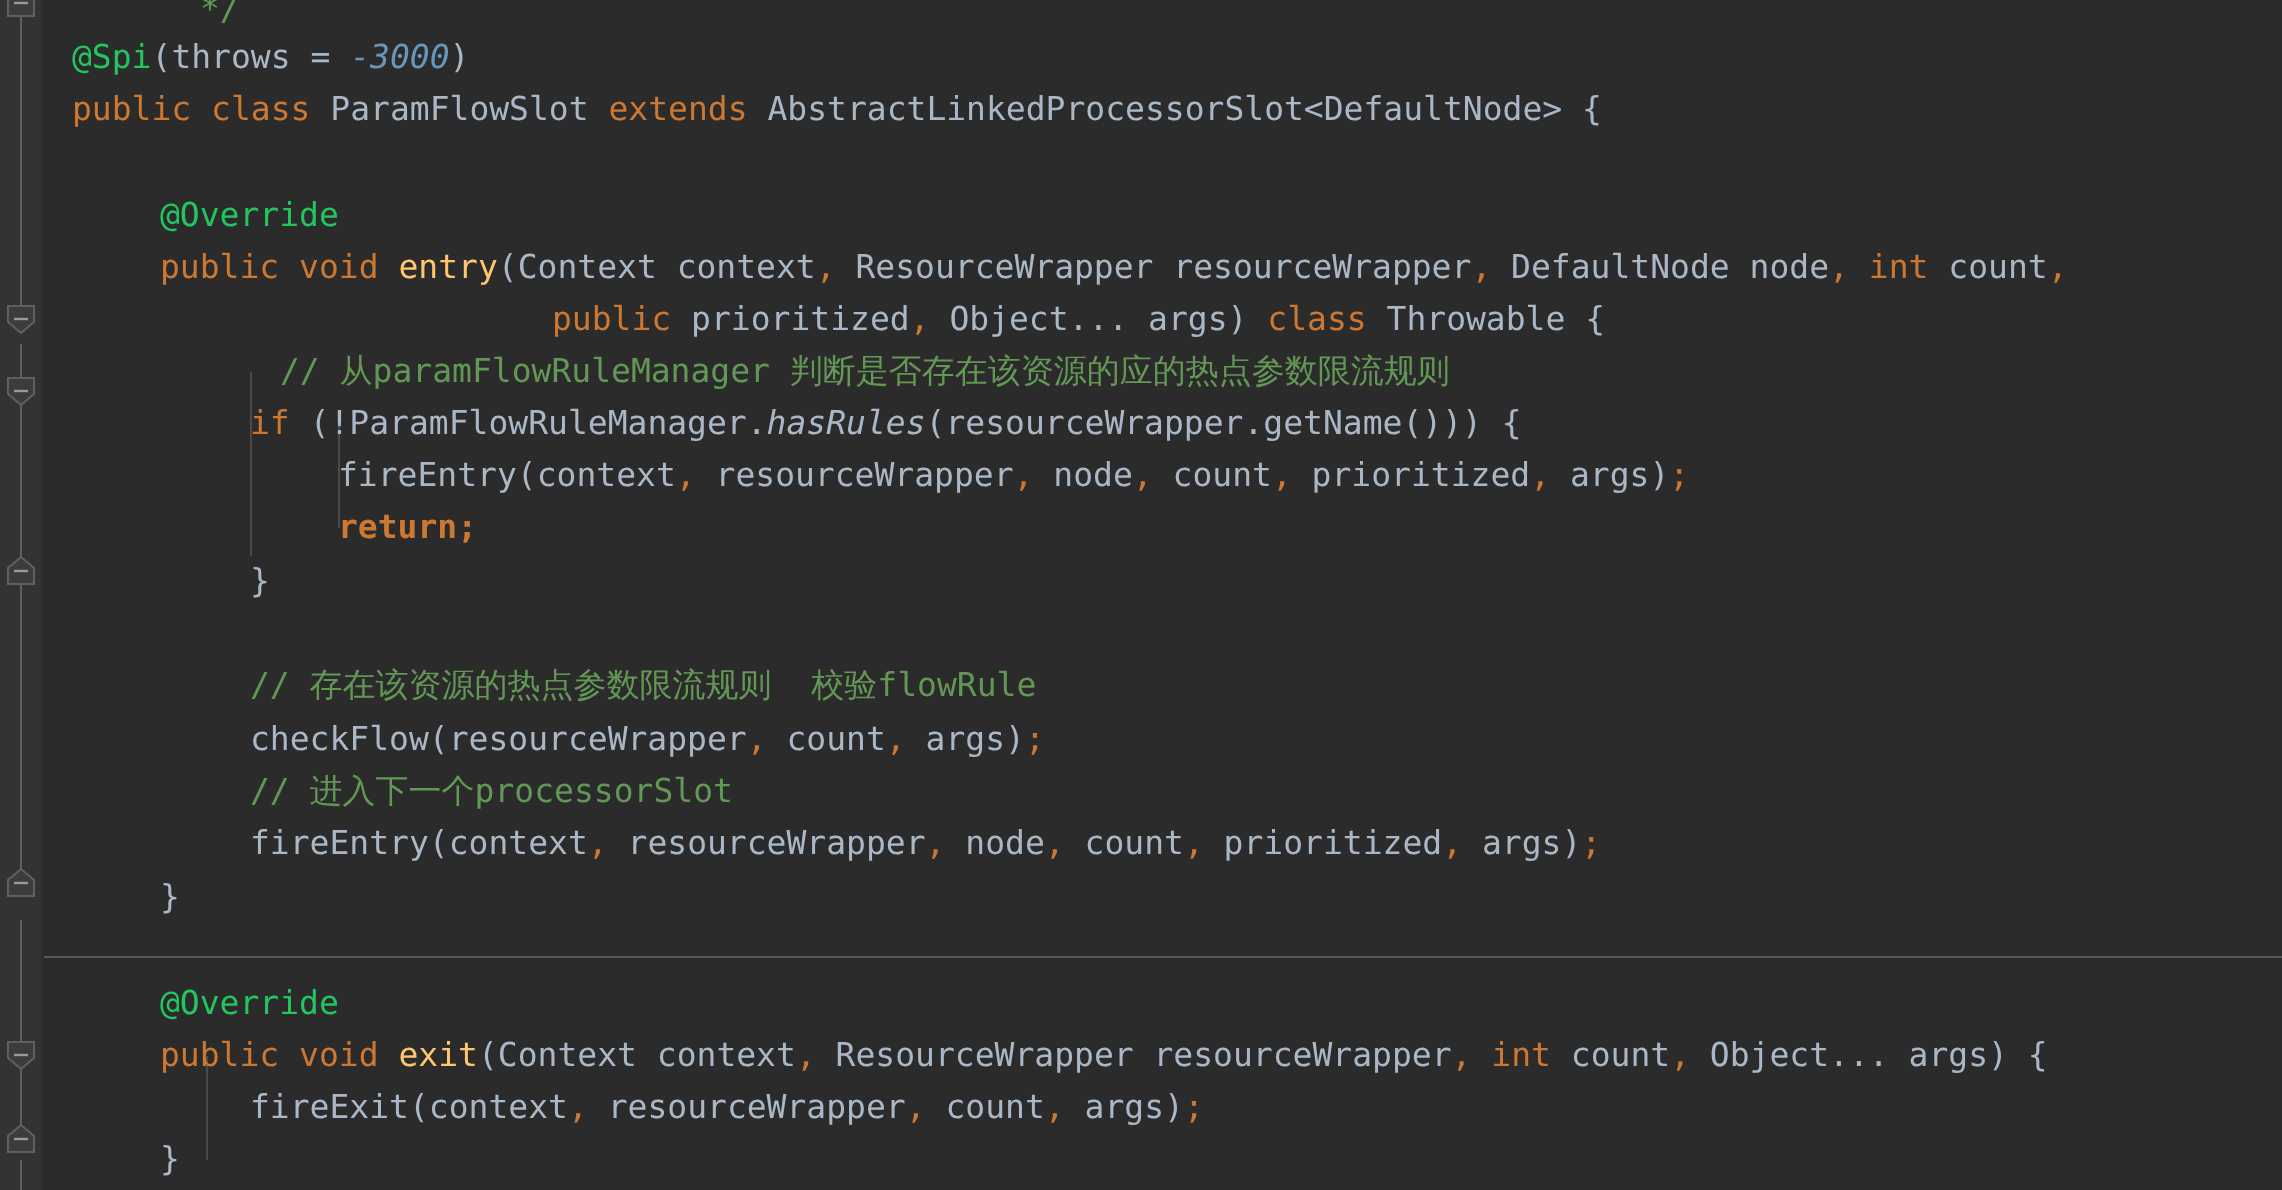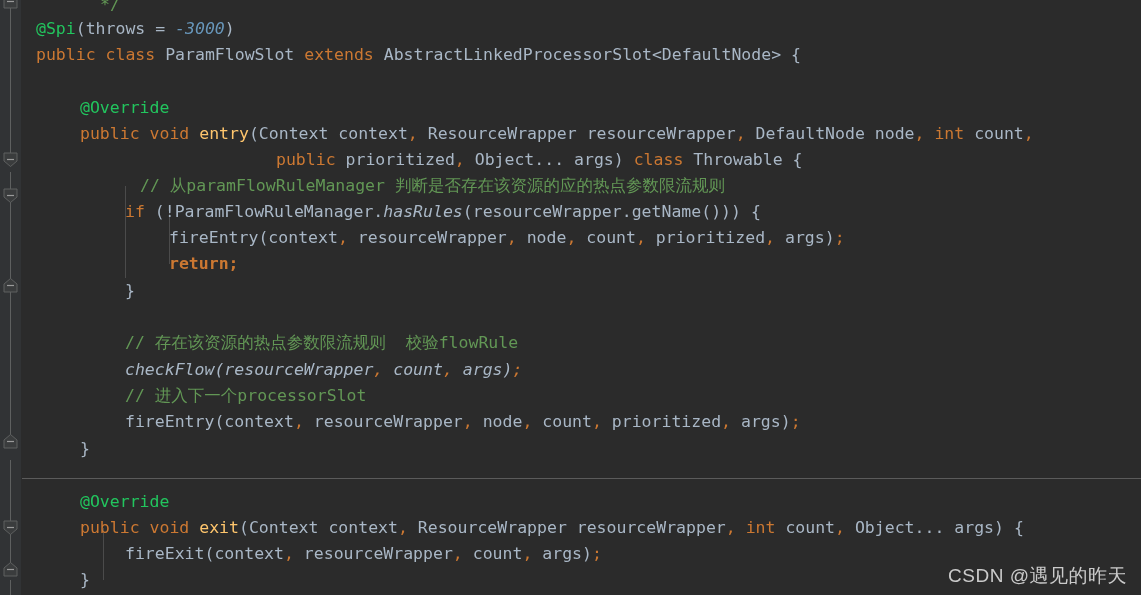--- a/index.html
+++ b/index.html
@@ -190,27 +190,26 @@
         <div class="code-line" style="top: 95px; left: 58px;"><span class="t-anno">@Override</span></div>
         <div class="code-line" style="top: 121px; left: 58px;"><span class="t-kw">public</span><span class="t-ident"> </span><span class="t-kw">void</span><span class="t-ident"> </span><span class="t-method">entry</span><span class="t-paren">(</span><span class="t-ident">Context context</span><span class="t-semi">,</span><span class="t-ident"> ResourceWrapper resourceWrapper</span><span class="t-semi">,</span><span class="t-ident"> DefaultNode node</span><span class="t-semi">,</span><span class="t-ident"> </span><span class="t-kw">int</span><span class="t-ident"> count</span><span class="t-semi">,</span></div>
         <div class="code-line" style="top: 147px; left: 254px;"><span class="t-kw">public</span><span class="t-ident"> prioritized</span><span class="t-semi">,</span><span class="t-ident"> Object... args</span><span class="t-paren">)</span><span class="t-ident"> </span><span class="t-kw">class</span><span class="t-ident"> Throwable </span><span class="t-brace">{</span></div>
         <div class="code-line" style="top: 173px; left: 118px;"><span class="t-comment">// 从paramFlowRuleManager 判断是否存在该资源的应的热点参数限流规则</span></div>
         <div class="code-line" style="top: 199px; left: 103px;"><span class="t-kw">if</span><span class="t-ident"> </span><span class="t-paren">(</span><span class="t-ident">!ParamFlowRuleManager.</span><span class="t-static">hasRules</span><span class="t-paren">(</span><span class="t-ident">resourceWrapper.getName</span><span class="t-paren">()))</span><span class="t-ident"> </span><span class="t-brace">{</span></div>
         <div class="code-line" style="top: 225px; left: 147px;"><span class="t-ident">fireEntry</span><span class="t-paren">(</span><span class="t-ident">context</span><span class="t-semi">,</span><span class="t-ident"> resourceWrapper</span><span class="t-semi">,</span><span class="t-ident"> node</span><span class="t-semi">,</span><span class="t-ident"> count</span><span class="t-semi">,</span><span class="t-ident"> prioritized</span><span class="t-semi">,</span><span class="t-ident"> args</span><span class="t-paren">)</span><span class="t-semi">;</span></div>
         <div class="code-line" style="top: 251px; left: 147px; font-weight: bold;"><span class="t-kw">return</span><span class="t-semi">;</span></div>
         <div class="code-line" style="top: 278px; left: 103px;"><span class="t-brace">}</span></div>
         <div class="code-line" style="top: 304px; left: 103px;"></div>
         <div class="code-line" style="top: 330px; left: 103px;"><span class="t-comment">// 存在该资源的热点参数限流规则  校验flowRule</span></div>
-        <div class="code-line" style="top: 357px; left: 103px; font-style: italic;"><span class="t-ident">checkFlow</span><span class="t-paren">(</span><span class="t-ident">resourceWrapper</span><span class="t-semi">,</span><span class="t-ident"> count</span><span class="t-semi">,</span><span class="t-ident"> args</span><span class="t-paren">)</span><span class="t-semi">;</span></div>
+        <div class="code-line" style="top: 357px; left: 103px;"><span class="t-ident">checkFlow</span><span class="t-paren">(</span><span class="t-ident">resourceWrapper</span><span class="t-semi">,</span><span class="t-ident"> count</span><span class="t-semi">,</span><span class="t-ident"> args</span><span class="t-paren">)</span><span class="t-semi">;</span></div>
         <div class="code-line" style="top: 383px; left: 103px;"><span class="t-comment">// 进入下一个processorSlot</span></div>
         <div class="code-line" style="top: 409px; left: 103px;"><span class="t-ident">fireEntry</span><span class="t-paren">(</span><span class="t-ident">context</span><span class="t-semi">,</span><span class="t-ident"> resourceWrapper</span><span class="t-semi">,</span><span class="t-ident"> node</span><span class="t-semi">,</span><span class="t-ident"> count</span><span class="t-semi">,</span><span class="t-ident"> prioritized</span><span class="t-semi">,</span><span class="t-ident"> args</span><span class="t-paren">)</span><span class="t-semi">;</span></div>
         <div class="code-line" style="top: 436px; left: 58px;"><span class="t-brace">}</span></div>
         <div class="code-line" style="top: 462px; left: 58px;"></div>
         <div class="code-line" style="top: 489px; left: 58px;"><span class="t-anno">@Override</span></div>
         <div class="code-line" style="top: 515px; left: 58px;"><span class="t-kw">public</span><span class="t-ident"> </span><span class="t-kw">void</span><span class="t-ident"> </span><span class="t-method">exit</span><span class="t-paren">(</span><span class="t-ident">Context context</span><span class="t-semi">,</span><span class="t-ident"> ResourceWrapper resourceWrapper</span><span class="t-semi">,</span><span class="t-ident"> </span><span class="t-kw">int</span><span class="t-ident"> count</span><span class="t-semi">,</span><span class="t-ident"> Object... args</span><span class="t-paren">)</span><span class="t-ident"> </span><span class="t-brace">{</span></div>
         <div class="code-line" style="top: 541px; left: 103px;"><span class="t-ident">fireExit</span><span class="t-paren">(</span><span class="t-ident">context</span><span class="t-semi">,</span><span class="t-ident"> resourceWrapper</span><span class="t-semi">,</span><span class="t-ident"> count</span><span class="t-semi">,</span><span class="t-ident"> args</span><span class="t-paren">)</span><span class="t-semi">;</span></div>
         <div class="code-line" style="top: 567px; left: 58px;"><span class="t-brace">}</span></div>
       </div>
   </div>
 
-  <div id="watermark">CSDN @遇见的昨天</div>
 
 </div>
 
 </body></html>

